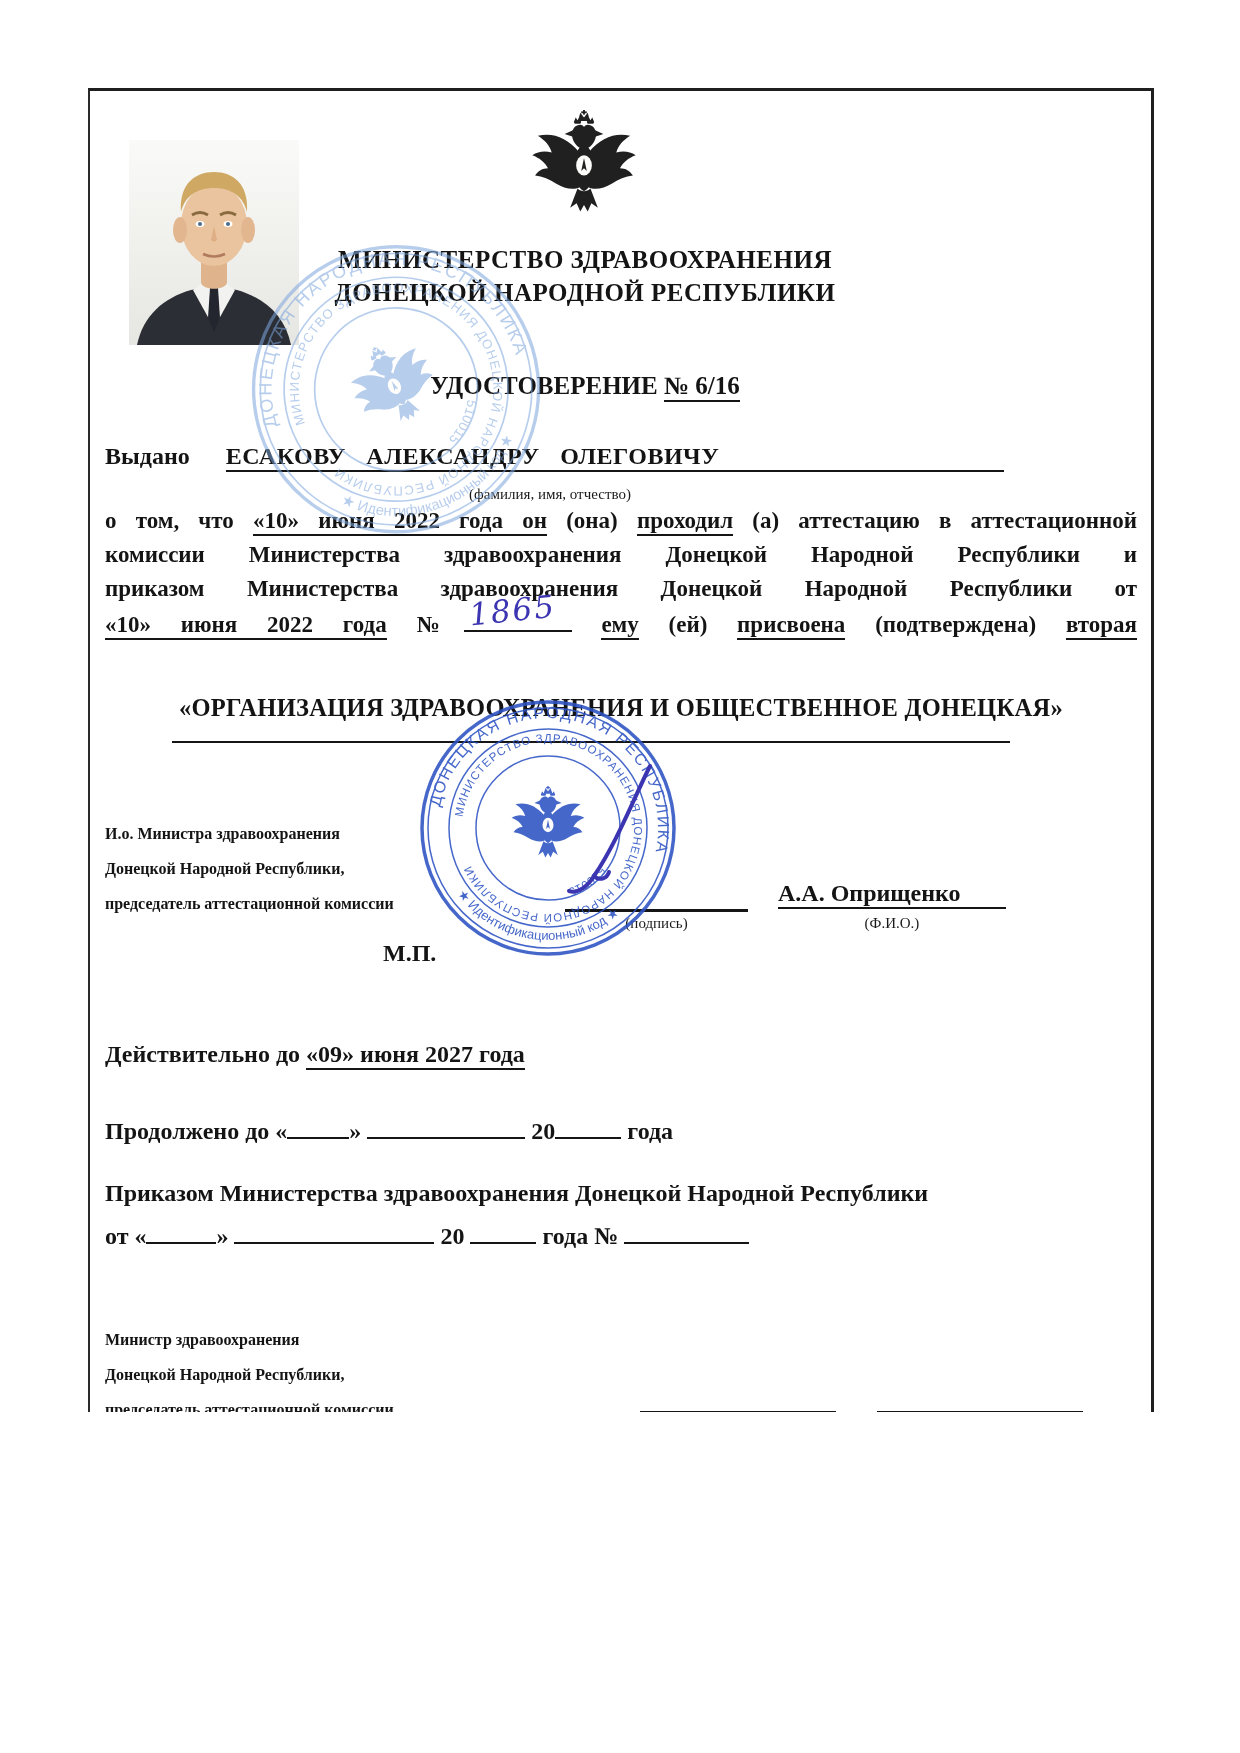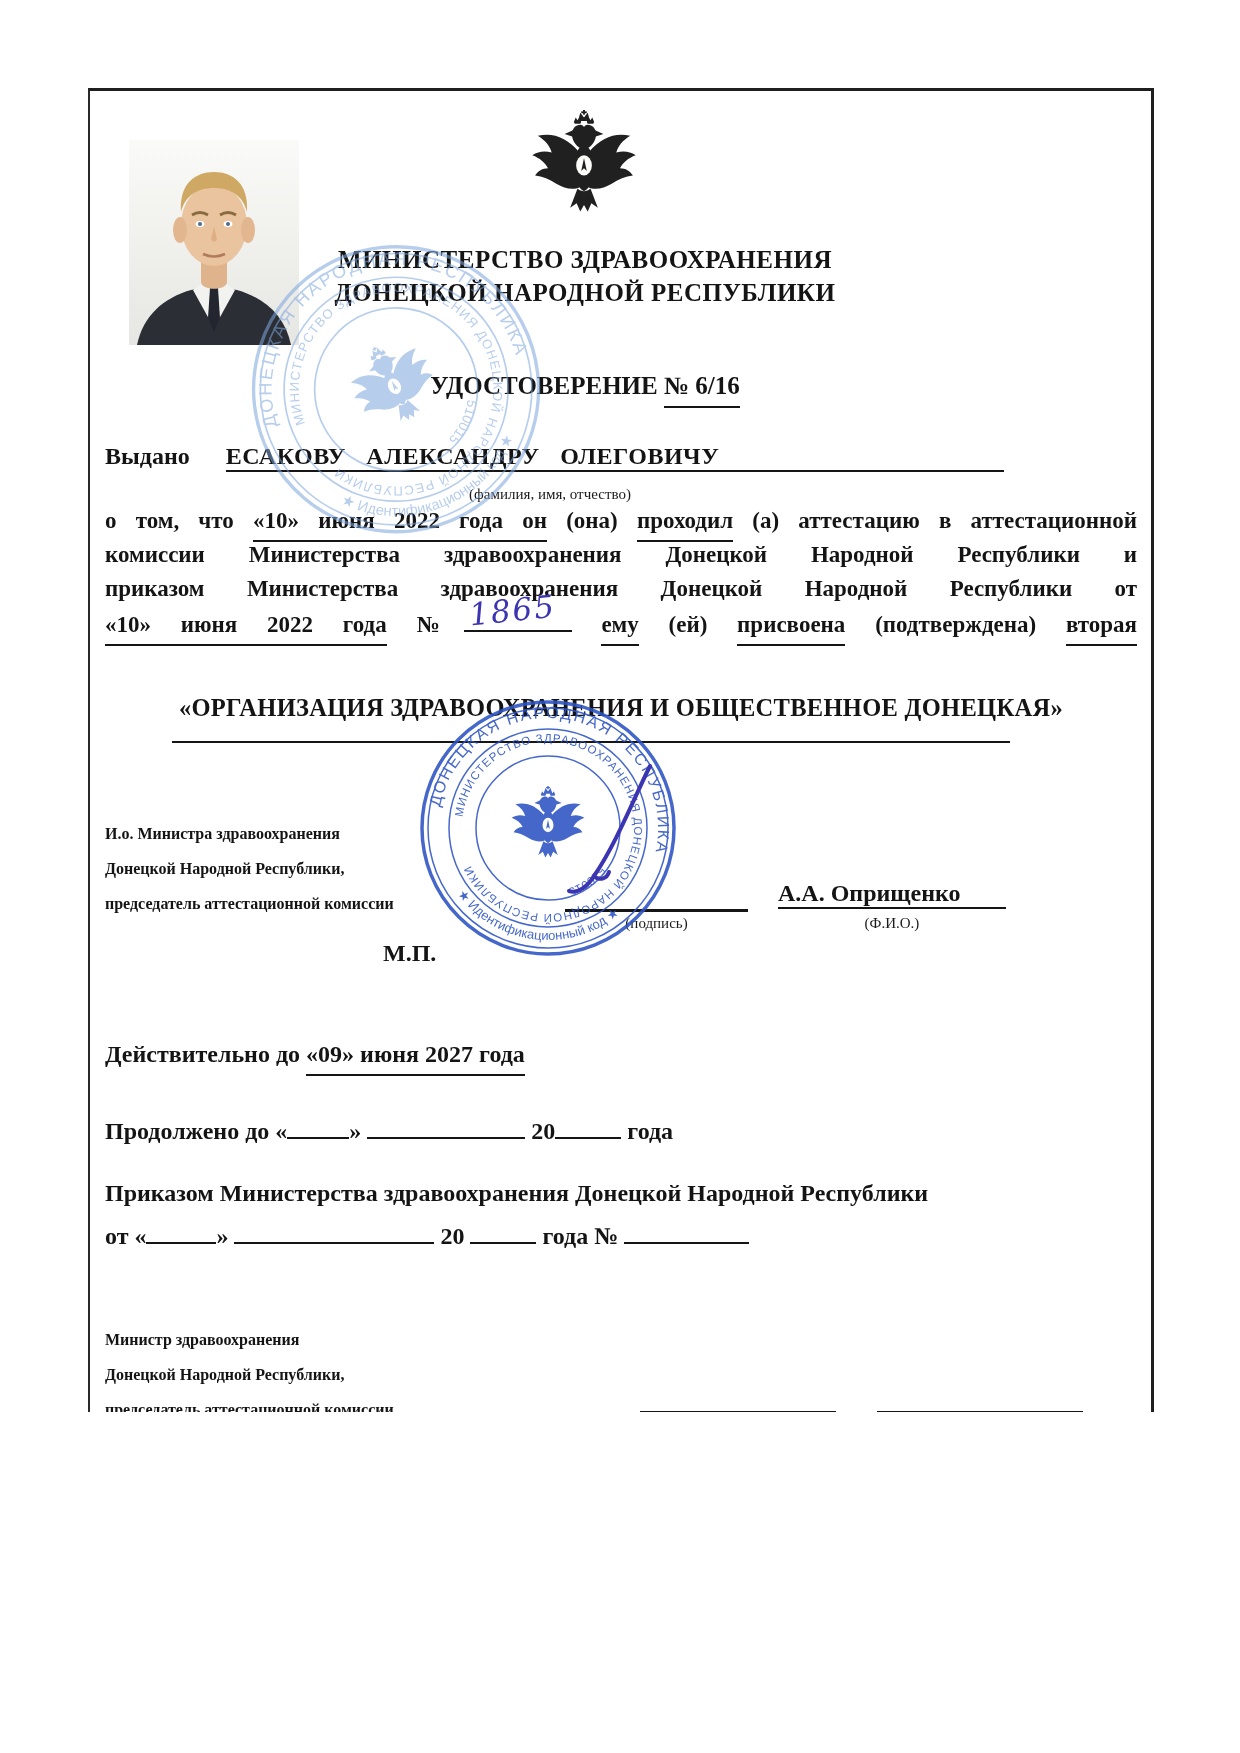--- a/index.html
+++ b/index.html
@@ -4,21 +4,21 @@
 <style>
   html,body{margin:0;padding:0;background:#ffffff;}
   .page{position:relative;width:1240px;height:1412px;background:#ffffff;
         font-family:"Liberation Serif",serif;color:#141414;overflow:hidden;}
   .abs{position:absolute;}
   .b{font-weight:bold;}
   .fs25{font-size:25px;}
   .fs24{font-size:24px;}
   .caption{font-size:15px;font-weight:normal;color:#1a1a1a;}
   .center{text-align:center;}
-  .u{border-bottom:2px solid #151515;padding-bottom:7px;}
+  .u{border-bottom:2px solid #151515;padding-bottom:1px;}
   .rule{background:#151515;height:2px;}
   .blank{display:inline-block;border-bottom:2.5px solid #151515;height:1.05em;
          vertical-align:baseline;position:relative;}
   .jline{text-align:justify;text-align-last:justify;height:34px;}
   .para{font-size:23px;font-weight:bold;line-height:34px;width:1032px;}
   .frame{border-top:3px solid #1f1f1f;border-left:2px solid #2a2a2a;border-right:3px solid #1f1f1f;}
   .handwriting{position:absolute;left:5px;top:-13px;font-family:"DejaVu Serif",serif;
        font-style:italic;color:#3c35b2;font-size:31px;font-weight:normal;
        transform:rotate(-6deg);letter-spacing:2px;white-space:nowrap;}
   .stamp{pointer-events:none;}

